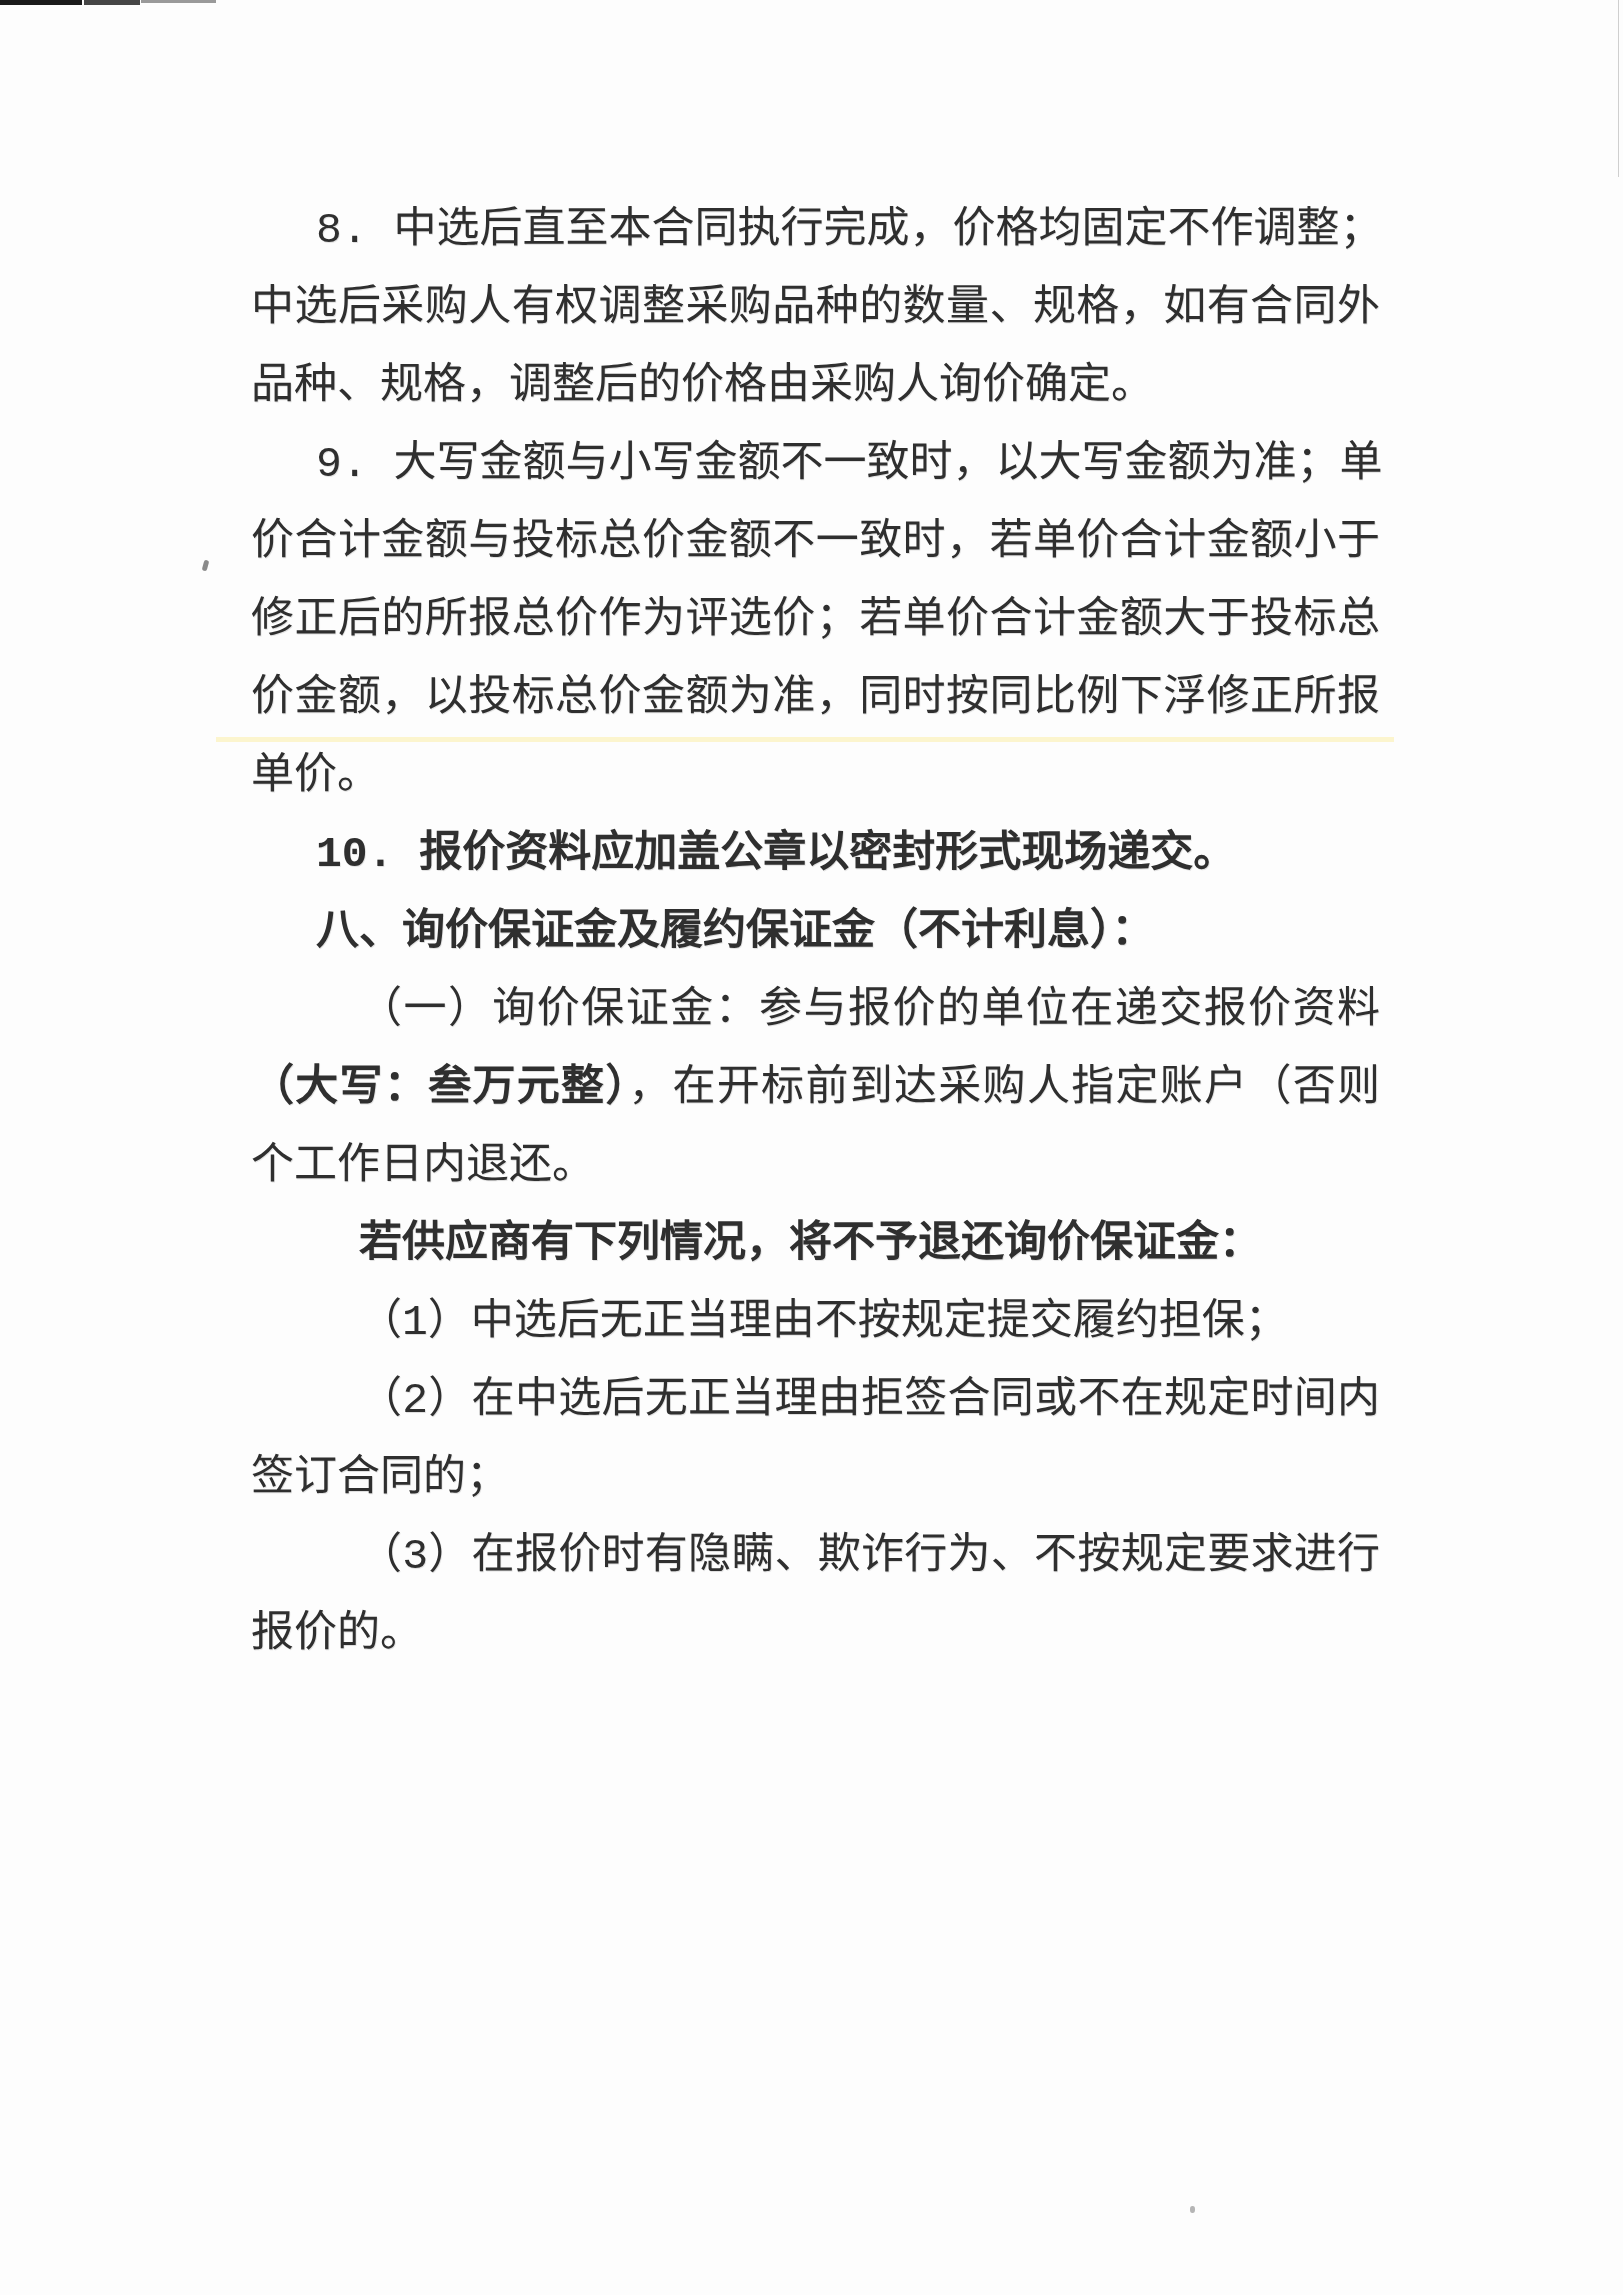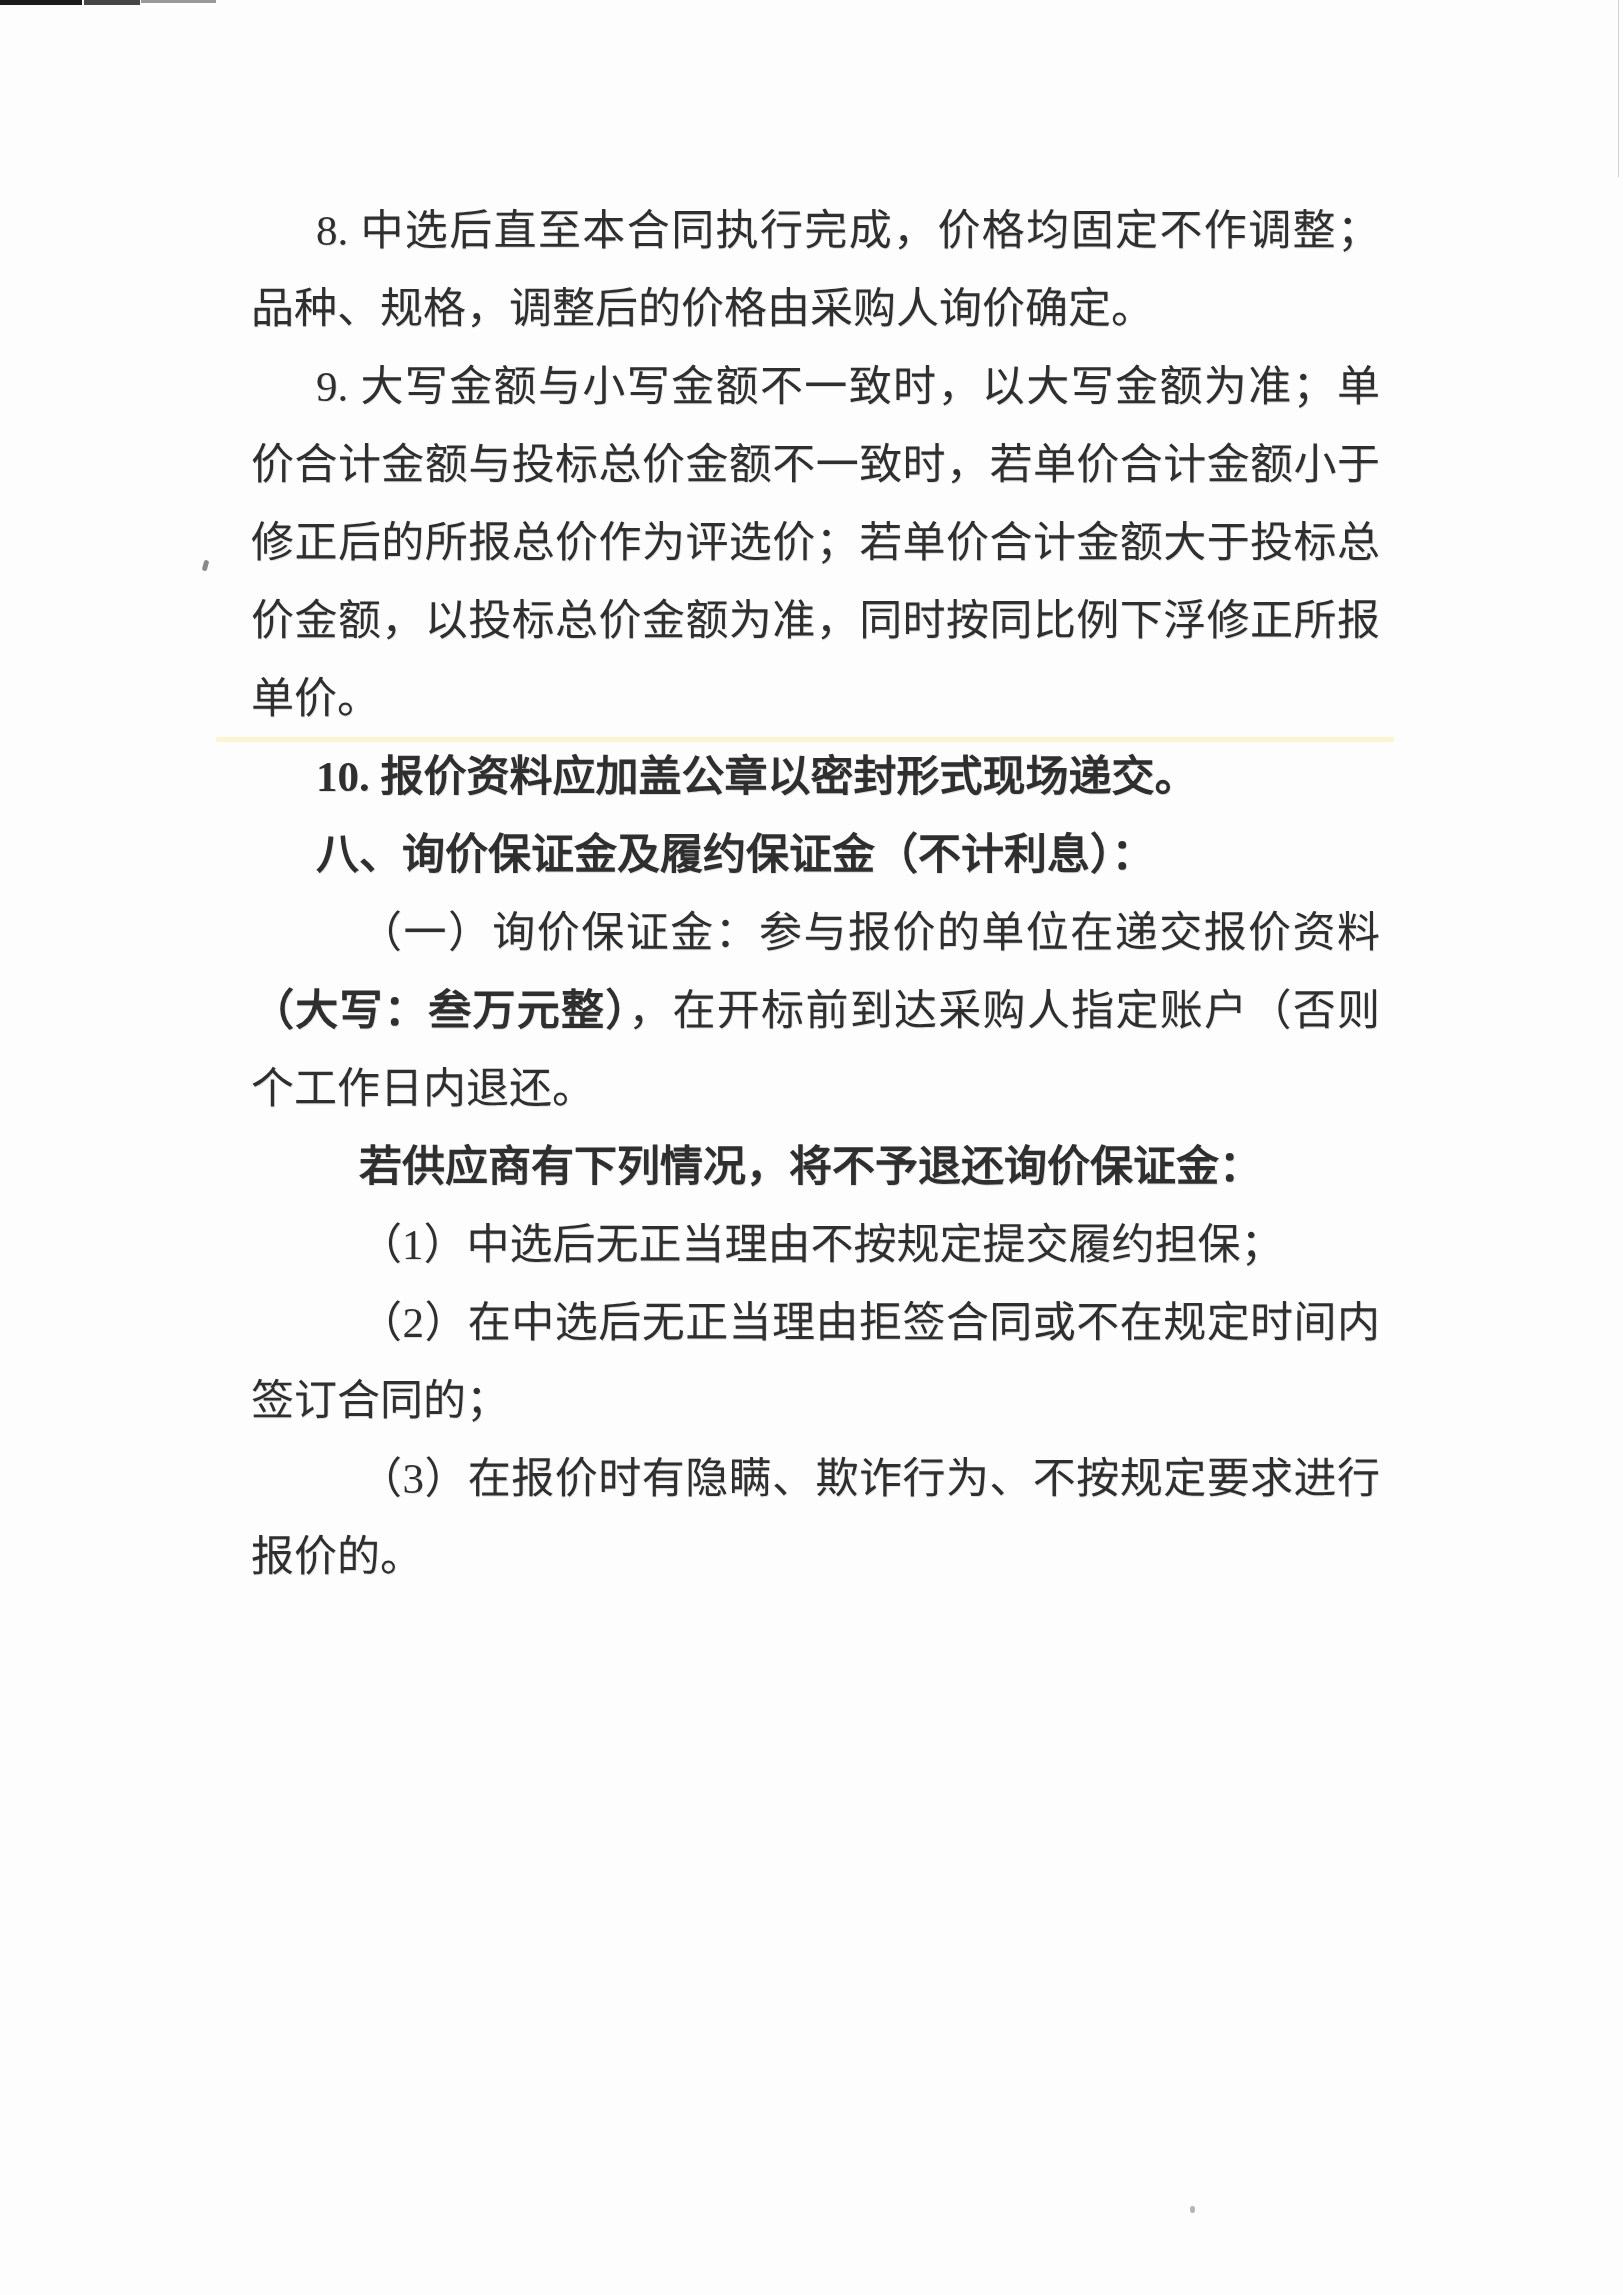--- a/index.html
+++ b/index.html
@@ -3,21 +3,21 @@
 <meta charset="utf-8">
 <style>
   html, body { margin: 0; padding: 0; background: #e8e8e8; }
   .page {
     position: relative;
     width: 1623px;
     height: 2295px;
     margin: 0 auto;
     background: #fdfdfd;
     overflow: hidden;
-    font-family: Liberation Serif, serif;
+    font-family: Liberation Mono, monospace;
     color: #2f2f2f;
   }
   .doc-body {
     position: absolute;
     left: 251px;
     top: 192px;
     width: 1129px;
     font-size: 43px;
     text-shadow: 0.7px 0.7px 0.7px rgba(0,0,0,0.12);
   }
@@ -56,20 +56,21 @@
   <div class="art art-top3"></div>
   <div class="art art-right"></div>
   <div class="art art-yellow"></div>
   <div class="art art-spk1"></div>
   <div class="art art-spk2"></div>
 
   <div class="doc-body">
 
     <div>
       <div class="ln i15"><span>8. 中选后直至本合同执行完成，价格均固定不作调整；</span></div>
+      <div class="ln"><span>中选后采购人有权调整采购品种的数量、规格，如有合同外</span></div>
       <div class="ln nj"><span>品种、规格，调整后的价格由采购人询价确定。</span></div>
     </div>
 
     <div>
       <div class="ln i15"><span>9. 大写金额与小写金额不一致时，以大写金额为准；单</span></div>
       <div class="ln"><span>价合计金额与投标总价金额不一致时，若单价合计金额小于</span></div>
       <div class="ln"><span>修正后的所报总价作为评选价；若单价合计金额大于投标总</span></div>
       <div class="ln"><span>价金额，以投标总价金额为准，同时按同比例下浮修正所报</span></div>
       <div class="ln nj"><span>单价。</span></div>
     </div>

